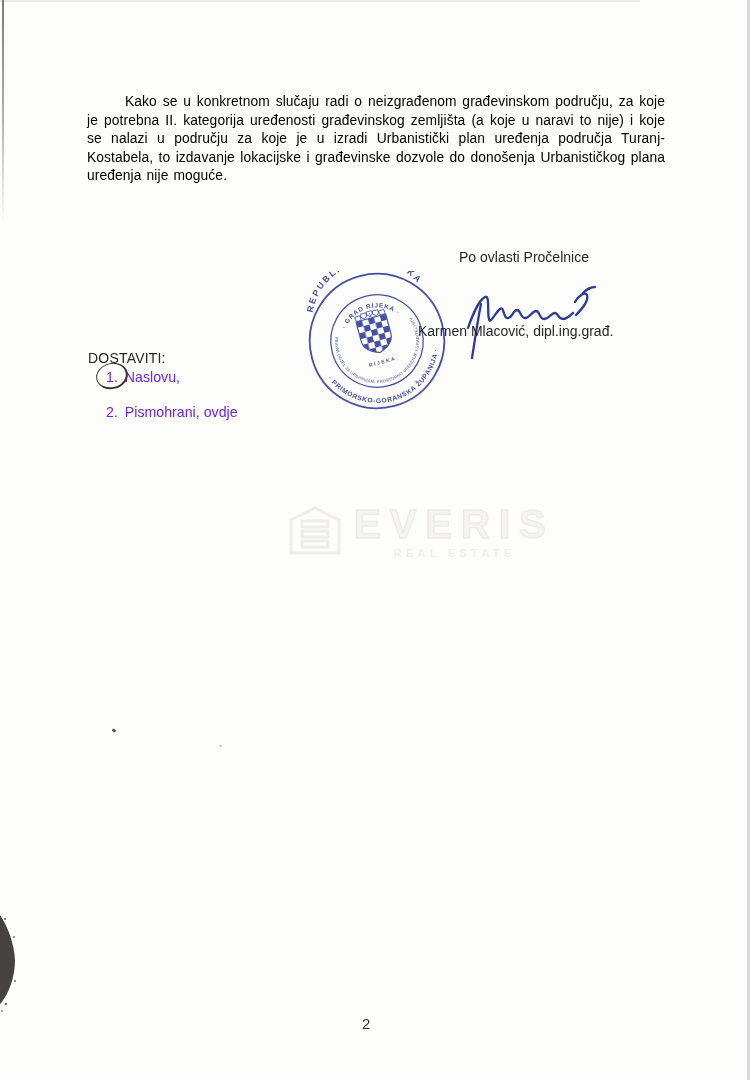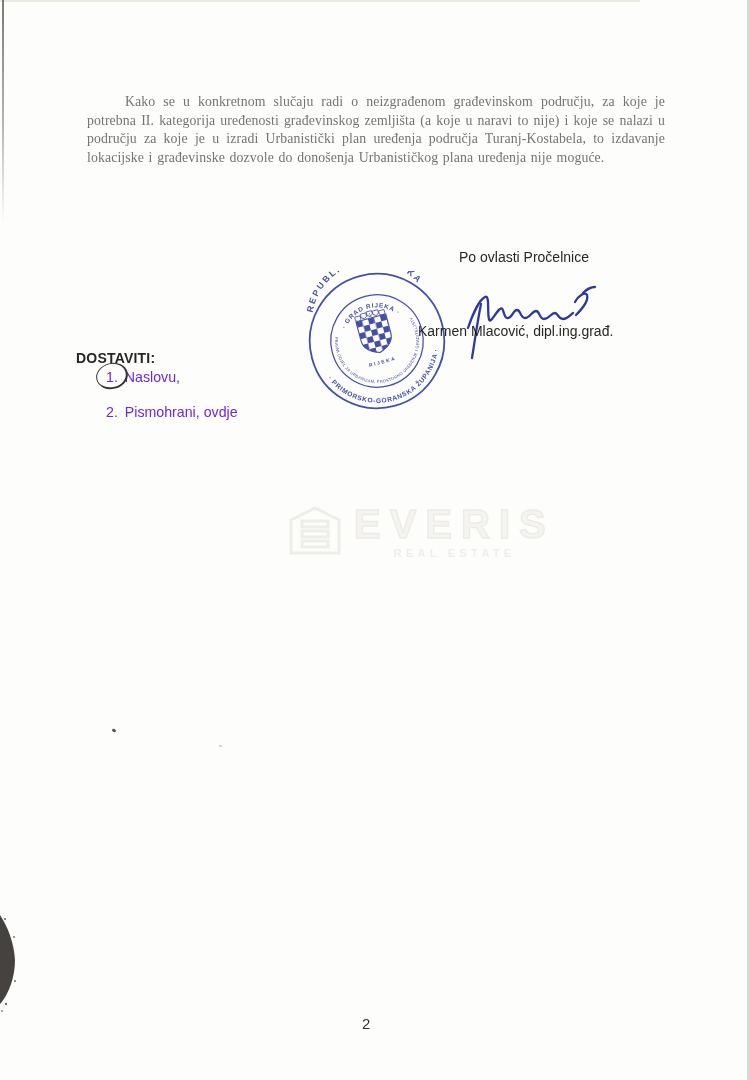--- a/index.html
+++ b/index.html
@@ -12,28 +12,28 @@
   .page{position:absolute;inset:0;}
   
   .edge-top{position:absolute;left:0;top:0;width:640px;height:2px;background:#ece9e2;}
   .edge-right{position:absolute;right:0;top:0;width:3px;height:100%;background:#dbd9d5;}
   .edge-left-line{position:absolute;left:2px;top:0;width:2px;height:222px;
     background:linear-gradient(to bottom,#7d7b77,#b5b3af 55%,rgba(200,198,194,0));}
   
   .para{
     position:absolute;left:87px;top:93px;width:578px;
     font-size:13.8px;line-height:18.6px;text-align:justify;
-    text-indent:38px;word-spacing:1.1px;letter-spacing:0.1px;color:#737373;font-family:Liberation Serif, serif;
+    text-indent:38px;word-spacing:1.1px;letter-spacing:0.1px;color:#000000;
   }
   .line{position:absolute;font-size:14px;color:#262626;white-space:nowrap;}
   .po-ovlasti{left:459px;top:249px;}
   .pomocnica{left:413px;top:277px;}
   .karmen{left:418px;top:323px;}
   
-  .dostaviti{left:76px;top:350px;font-weight:bold;letter-spacing:0.2px;}
+  .dostaviti{left:88px;top:350px;font-weight:normal;letter-spacing:0.2px;}
   .dist-item{position:absolute;font-size:14.2px;color:#6d28d9;white-space:nowrap;}
   .dist-item .num{margin-right:3px;}
   .item1{left:106px;top:369px;}
   .item2{left:106px;top:374px;margin-top:30px;}
   .circle-annot{
     position:absolute;left:96px;top:363px;width:29px;height:23px;
     border:solid #343434;border-width:1.5px 2px 2px 1.5px;border-radius:50%;
     transform:rotate(-14deg);
   }
   

